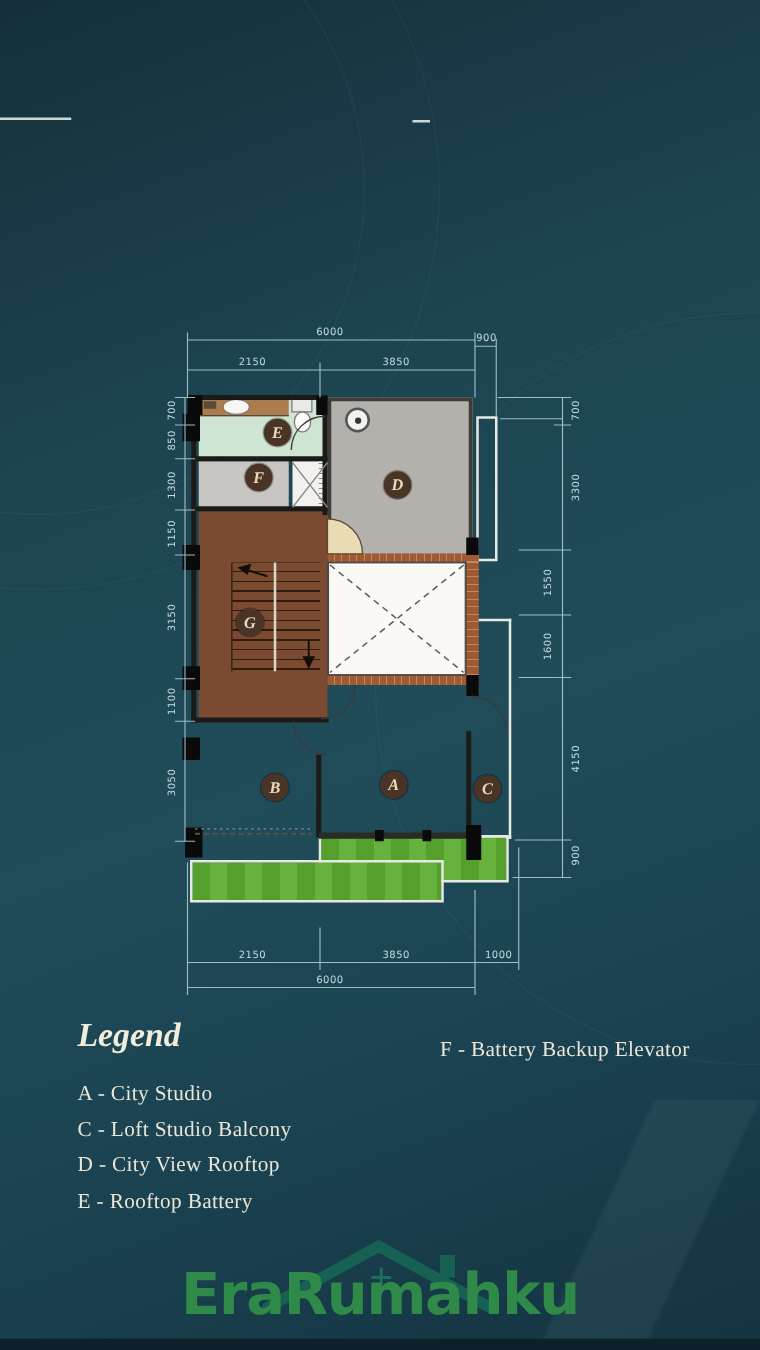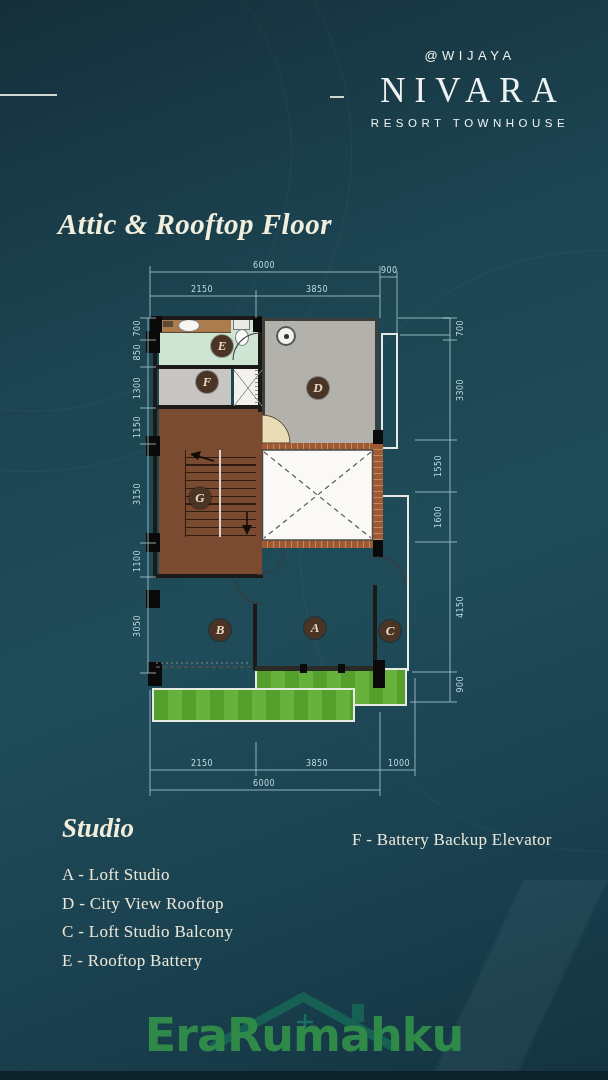--- a/index.html
+++ b/index.html
@@ -30,27 +30,21 @@
 <div id="page">
 
   <div class="ripple" style="left:-230px;top:-110px;width:520px;height:520px;"></div>
   <div class="ripple" style="left:-290px;top:-170px;width:640px;height:640px;"></div>
   <div class="ripple" style="left:300px;top:250px;width:600px;height:600px;"></div>
   <div class="abs" style="left:250px;top:880px;width:400px;height:200px;background:linear-gradient(115deg,transparent 55%,rgba(190,225,230,0.06) 56%,rgba(190,225,230,0.06) 72%,transparent 73%);"></div>
   <div class="abs" style="left:0;top:1071px;width:608px;height:9px;background:#0c2129;"></div>
 
   <div class="abs" style="left:0;top:94px;width:57px;height:2px;background:#ccd8d4;"></div>
   <div class="abs" style="left:330px;top:96px;width:14px;height:2px;background:#ccd8d4;"></div>
-  <div class="abs" style="left:350px;top:48px;width:240px;text-align:center;color:#eef2f0;">
-    <div style="font:13px 'Liberation Sans',sans-serif;letter-spacing:4.5px;">@WIJAYA</div>
-    <div style="font:300 35px 'Liberation Serif',serif;letter-spacing:9px;margin:8px 0 6px 6px;">NIVARA</div>
-    <div style="font:11.5px 'Liberation Sans',sans-serif;letter-spacing:4.5px;">RESORT TOWNHOUSE</div>
-  </div>
-
-  <div class="abs" style="left:58px;top:208px;font:italic bold 29px 'Liberation Serif',serif;color:#f1eedd;letter-spacing:.5px;">Attic &amp; Rooftop Floor</div>
+
 
   <div class="abs" style="left:0;top:0;width:608px;height:1080px;">
 
     <div class="abs" style="left:159px;top:318px;width:100px;height:48px;background:#cfe5d4;"></div>
     <div class="abs" style="left:159px;top:318px;width:72px;height:14px;background:#ad7c4e;border-bottom:1px solid #5a4632;"></div>
     <div class="abs" style="left:178px;top:319px;width:20px;height:11px;background:#f6f6f3;border:1px solid #777;border-radius:50%;"></div>
     <div class="abs" style="left:163px;top:321px;width:10px;height:6px;background:#5a4a3a;"></div>
     <div class="abs" style="left:233px;top:319px;width:15px;height:9px;background:#e9e9e6;border:1px solid #777;"></div>
     <div class="abs" style="left:235px;top:329px;width:12px;height:15px;background:#fbfbf9;border:1px solid #777;border-radius:50%;"></div>
 
@@ -179,25 +173,25 @@
         <span>E</span>
       </div>
     <div class="mk" style="left:196px;top:371px;">
         <span>F</span>
       </div>
     <div class="mk" style="left:189px;top:487px;">
         <span>G</span>
       </div>
   </div>
 
-  <div class="abs" style="left:62px;top:813px;font:italic bold 27px 'Liberation Serif',serif;color:#f0eddb;">Studio</div>
+  <div class="abs" style="left:62px;top:813px;font:italic bold 27px 'Liberation Serif',serif;color:#f0eddb;">Legend</div>
   <div class="abs" style="left:62px;top:865px;">
-    <div class="legend-item">A - Loft Studio</div>
+    <div class="legend-item">A - City Studio</div>
+    <div class="legend-item">C - Loft Studio Balcony</div>
     <div class="legend-item">D - City View Rooftop</div>
-    <div class="legend-item">C - Loft Studio Balcony</div>
     <div class="legend-item">E - Rooftop Battery</div>
   </div>
   <div class="abs" style="left:352px;top:830px;">
     <div class="legend-item">F - Battery Backup Elevator</div>
   </div>
 
   <div class="abs" style="left:0;top:985px;width:608px;height:90px;">
     <svg width="608" height="90" style="position:absolute;left:0;top:0;">
       <path d="M214 1046 L303 997 L392 1046" transform="translate(0,-985)" fill="none" stroke="#176054" stroke-width="9" stroke-linecap="round"></path>
       <rect x="352" y="19" width="12" height="18" fill="#176054"></rect>

